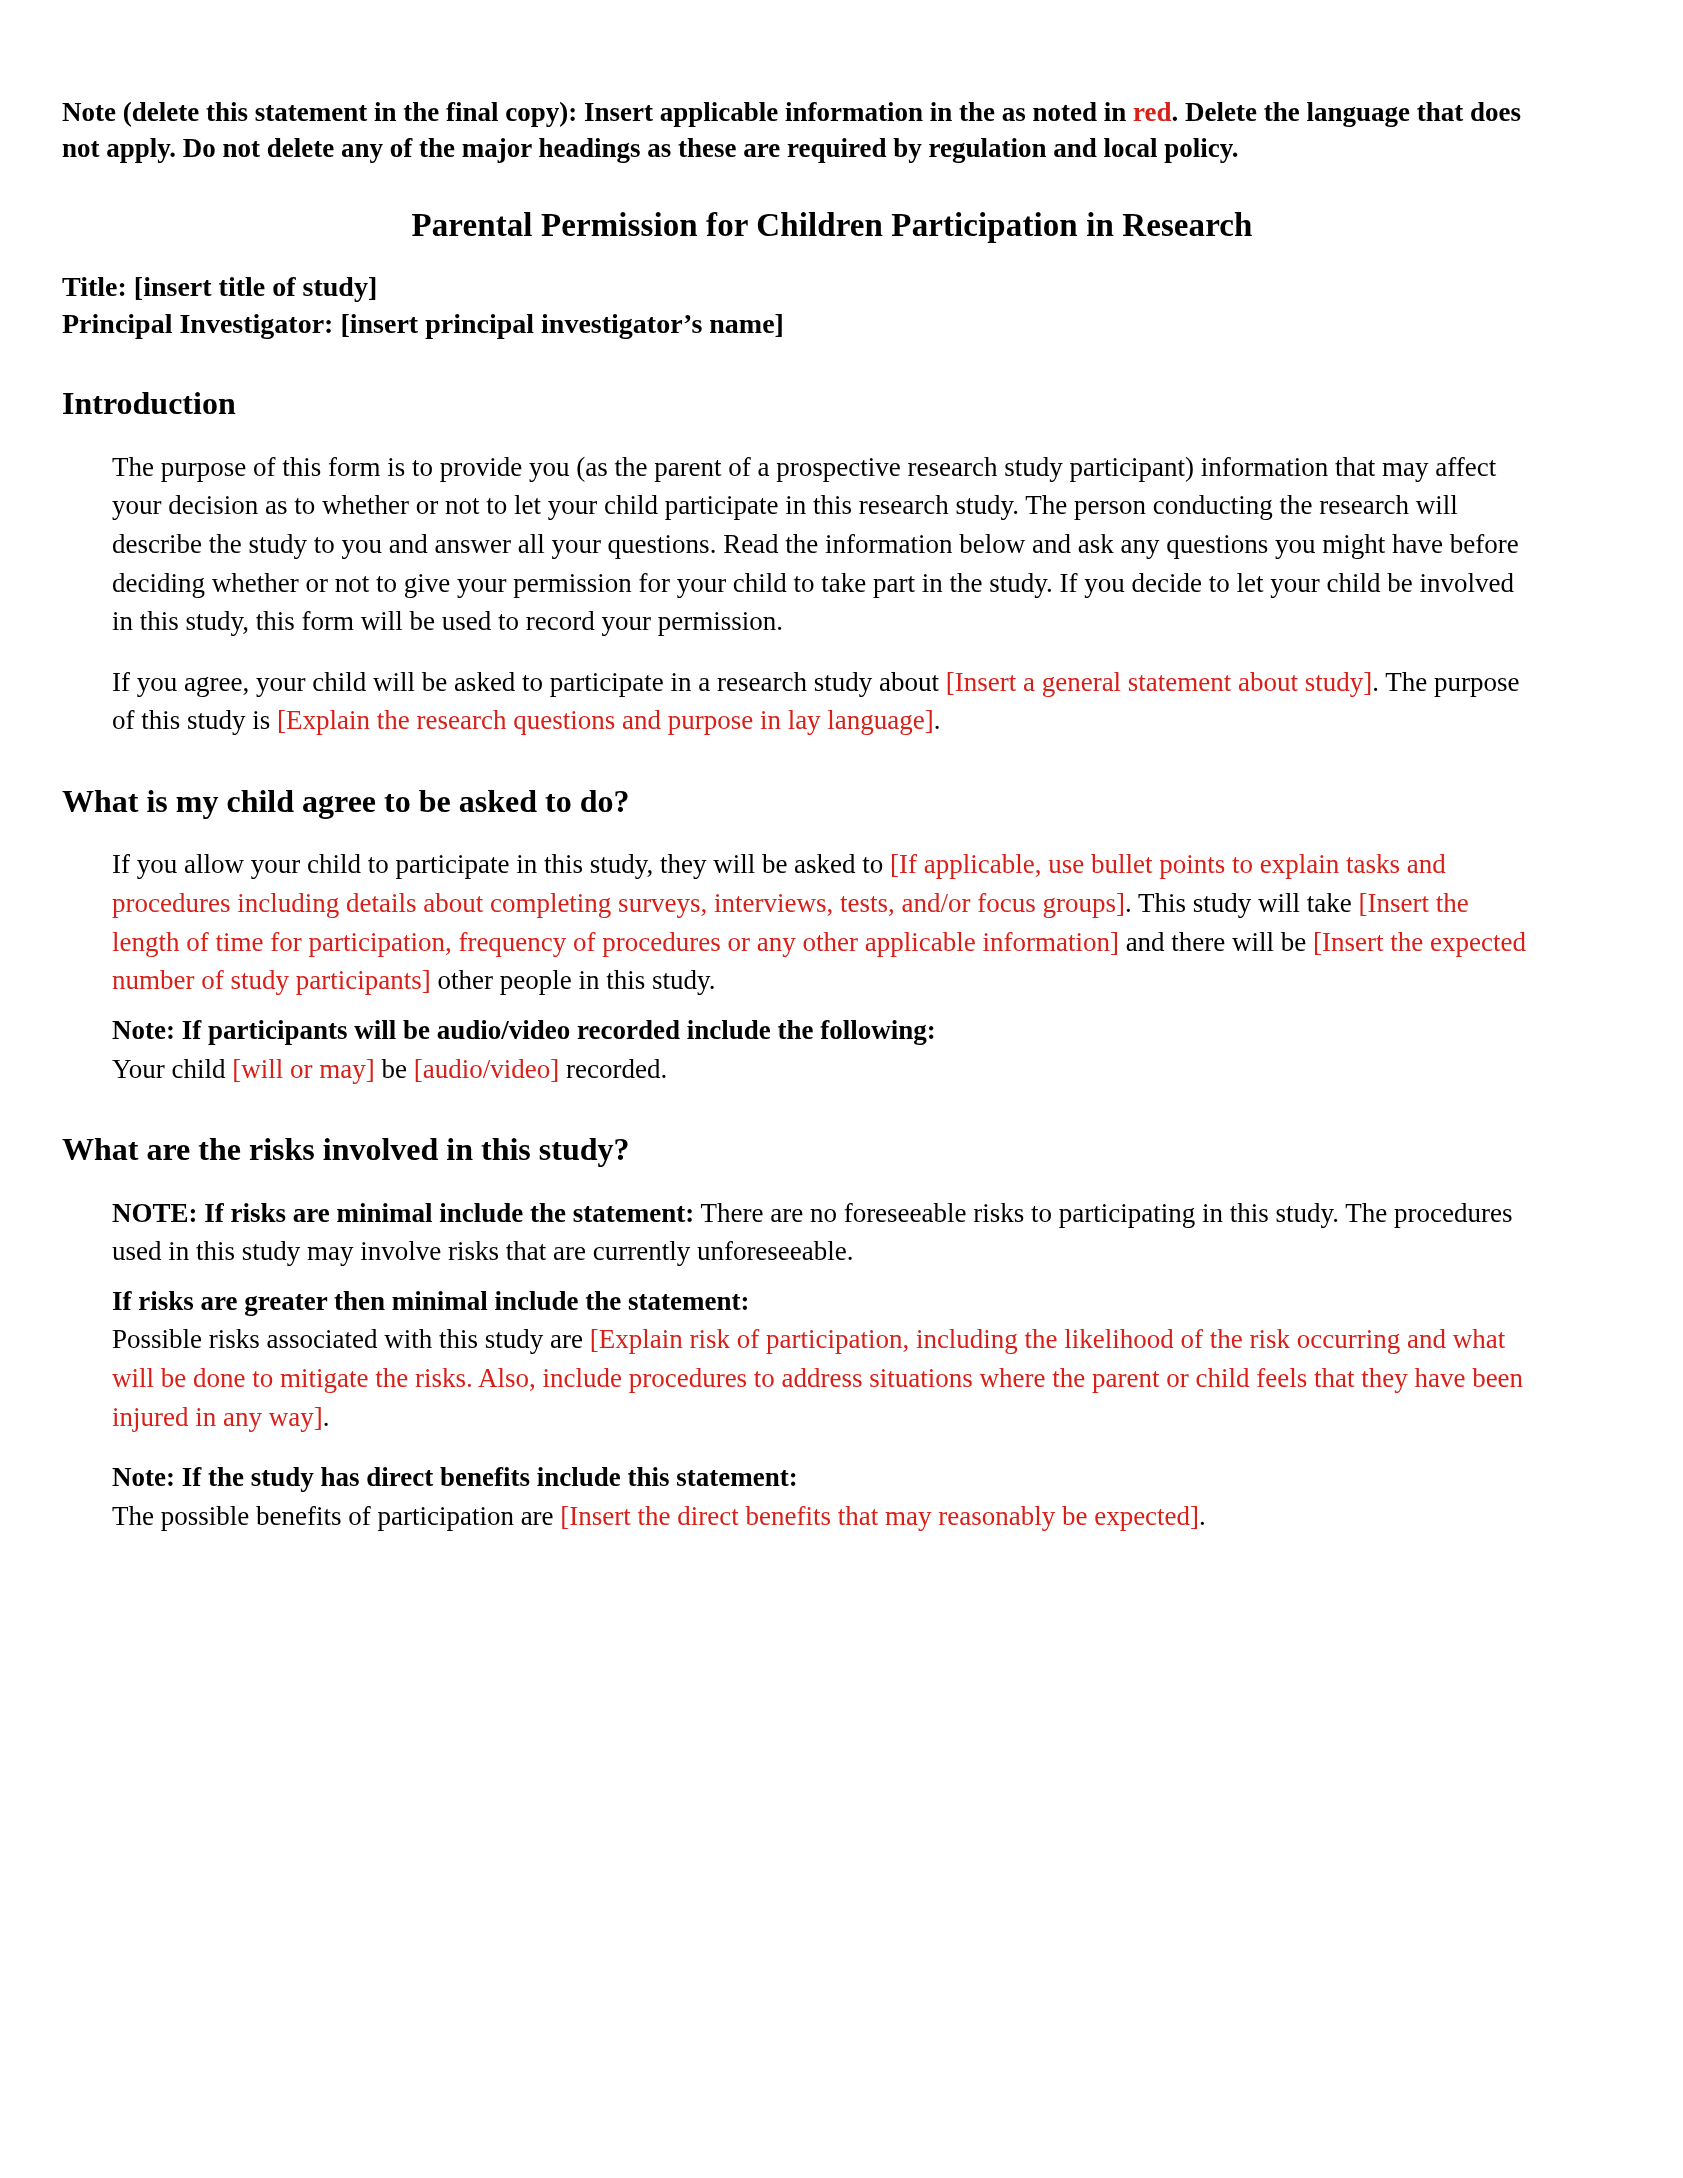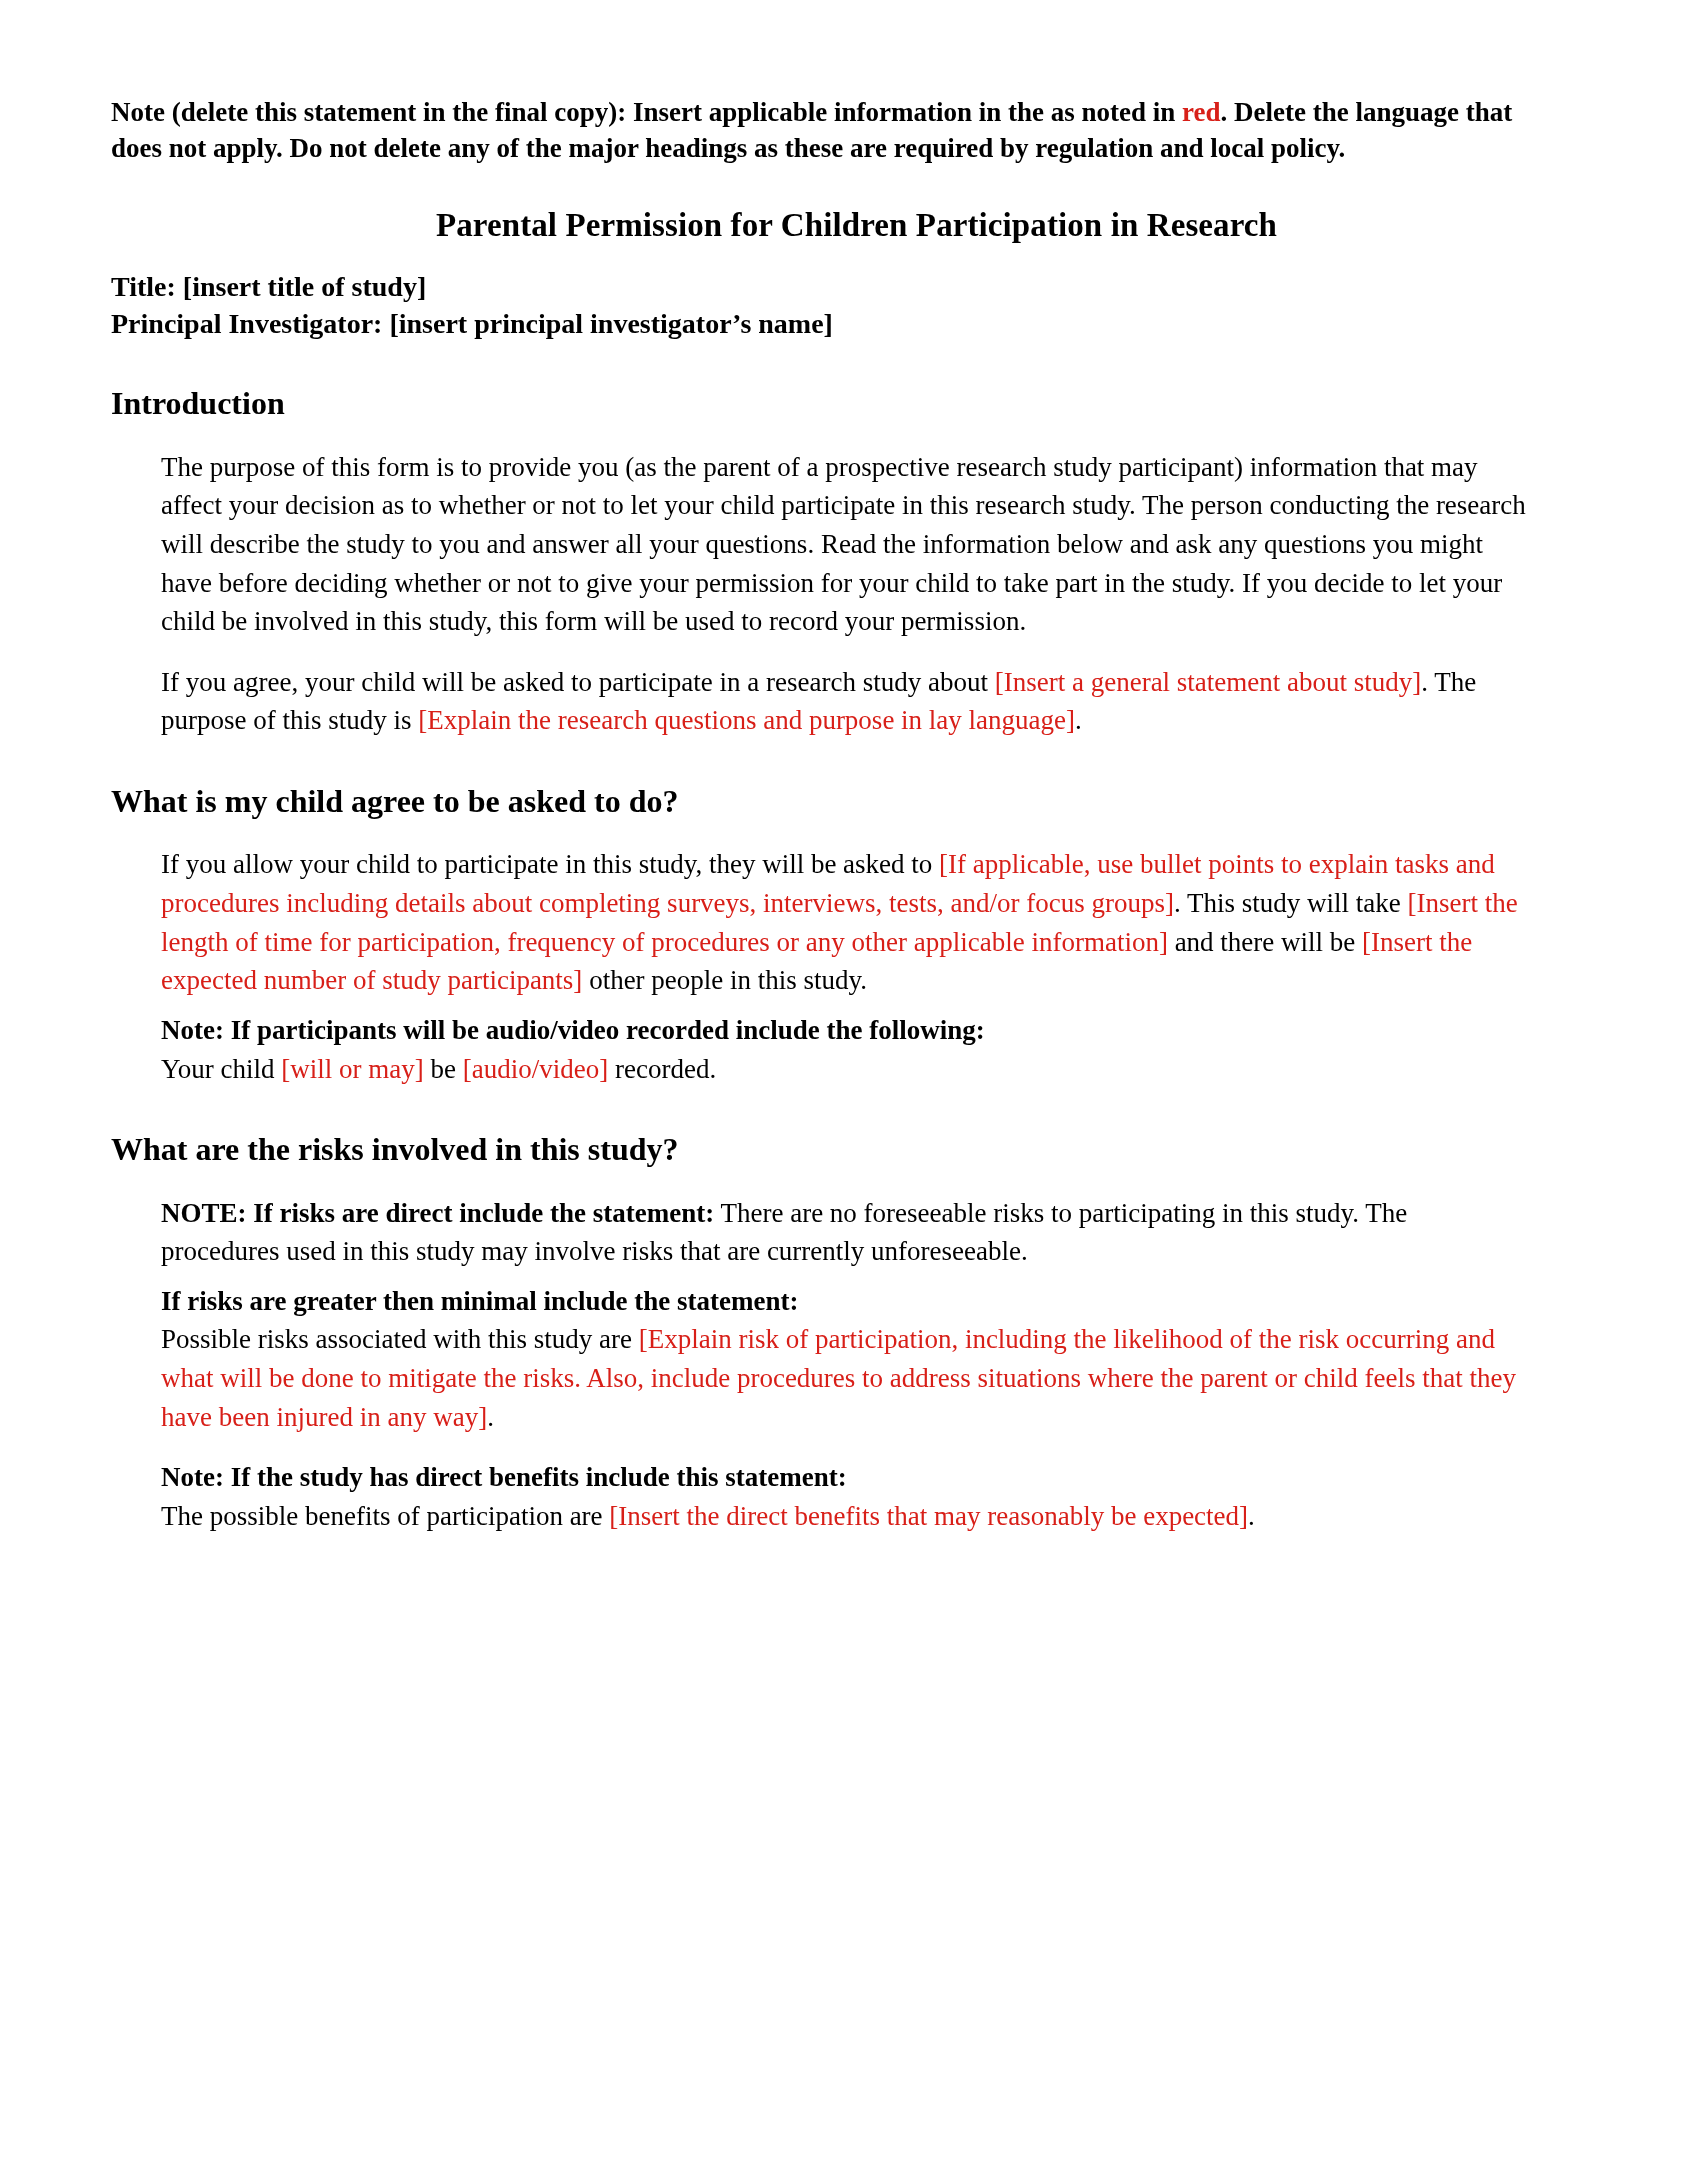--- a/index.html
+++ b/index.html
@@ -10,21 +10,21 @@
   }
   body {
     font-family: "Liberation Serif", "DejaVu Serif", serif;
     color: #000000;
   }
   .page {
     width: 1683px;
     height: 2106px;
     background: #ffffff;
     box-sizing: border-box;
-    padding: 95px 81px 59px 111px;
+    padding: 95px 81px 59px 62px;
     position: relative;
     overflow: hidden;
   }
   .doc {
     font-size: 27px;
     line-height: 1.36;
   }
   .red {
     color: #d81f18;
   }
@@ -104,21 +104,21 @@
     </p>
 
     <p class="para tight">
       <span class="sub-head nowrapline">Note: If participants will be audio/video recorded include the following:</span>
       <span class="nowrapline"><span>Your child </span><span class="red">[will or may]</span><span> be </span><span class="red">[audio/video]</span><span> recorded.</span></span>
     </p>
 
     <h2 class="section-head">What are the risks involved in this study?</h2>
 
     <p class="para">
-      <span class="sub-head">NOTE: If risks are direct include the statement:</span><span> There are no foreseeable risks to participating in this study.  The procedures used in this study may involve risks that are currently unforeseeable.</span>
+      <span class="sub-head">NOTE: If risks are minimal include the statement:</span><span> There are no foreseeable risks to participating in this study.  The procedures used in this study may involve risks that are currently unforeseeable.</span>
     </p>
 
     <p class="para tight">
       <span class="sub-head nowrapline">If risks are greater then minimal include the statement:</span>
       <span class="nowrapline"><span>Possible risks associated with this study are </span><span class="red">[Explain risk of participation, including the likelihood of the risk occurring and what will be done to mitigate the risks.  Also, include procedures to address situations where the parent or child feels that they have been injured in any way]</span><span>.</span></span>
     </p>
 
 
     <p class="para">
       <span class="sub-head nowrapline">Note: If the study has direct benefits include this statement:</span>

